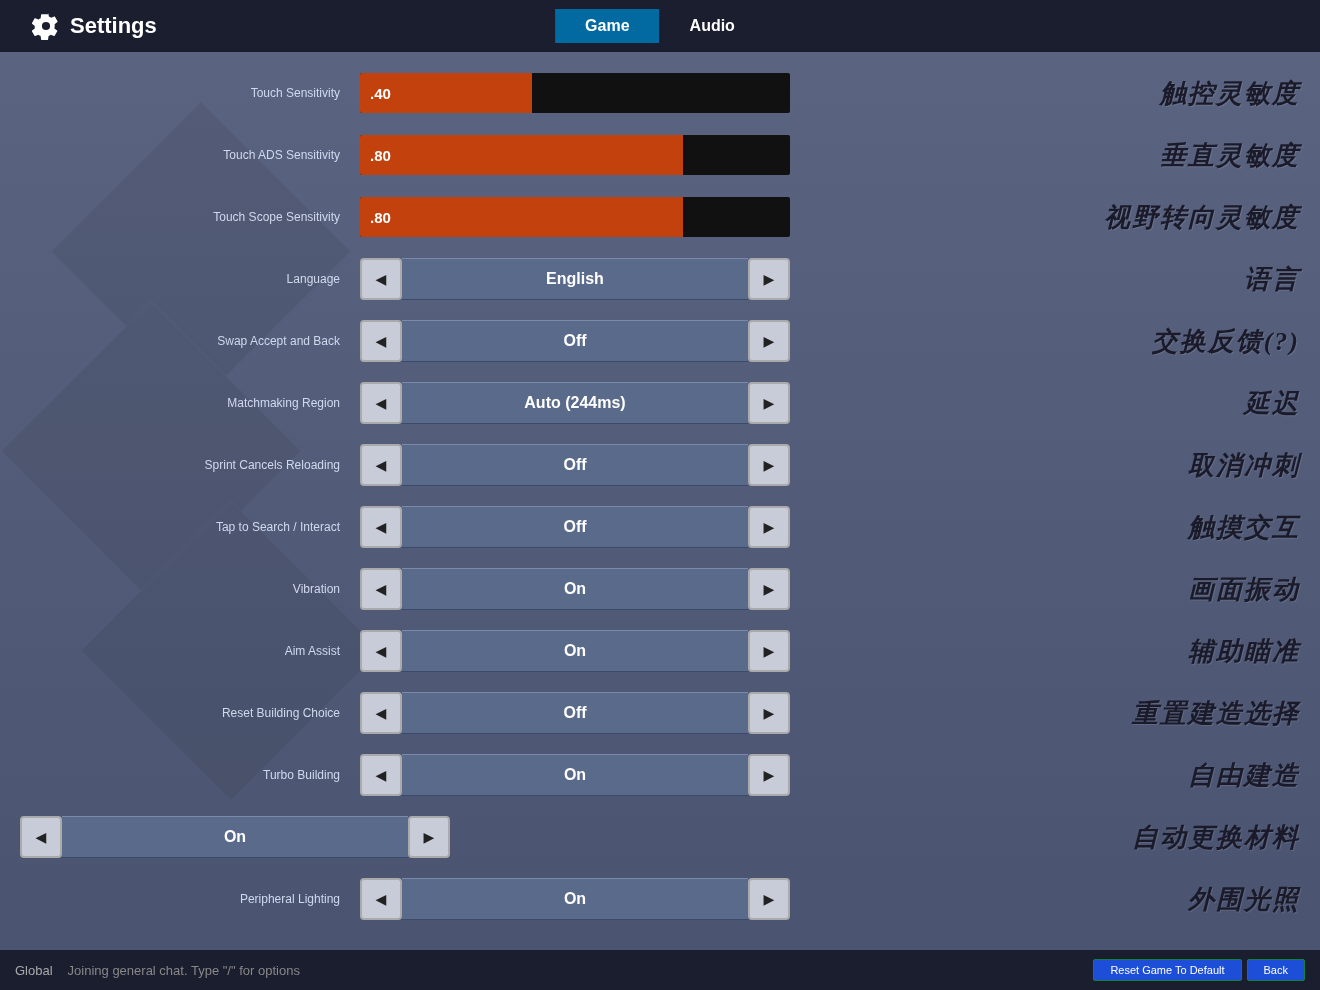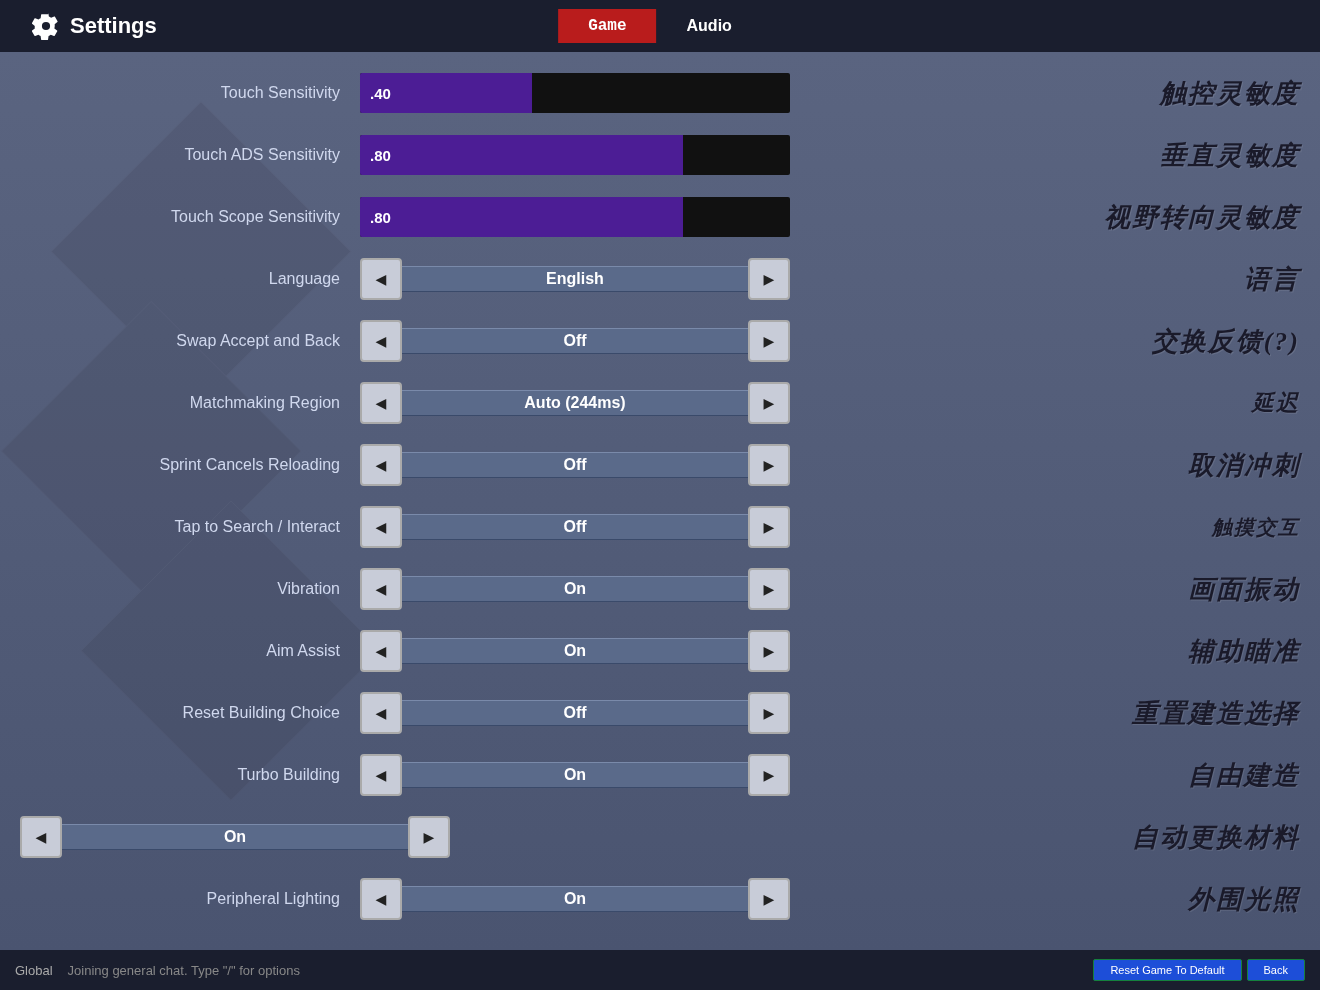--- a/index.html
+++ b/index.html
@@ -44,22 +44,21 @@
     .tab {
       padding: 8px 30px;
       color: white;
       font-size: 16px;
       cursor: pointer;
       background: transparent;
       border: none;
       font-weight: bold;
     }
     .tab.active {
-      background: #b91c1c;
-      font-family: Liberation Mono, monospace;
+      background: #0369a1;
     }
 
     
     .main {
       width: 100%;
       height: 898px;
       overflow: hidden;
       padding: 10px 0;
       background: linear-gradient(180deg, #5a6480 0%, #4a5470 100%);
       position: relative;
@@ -87,37 +86,37 @@
       align-items: center;
       height: 62px;
       padding: 0 20px;
       position: relative;
     }
 
     .setting-label {
       width: 340px;
       text-align: right;
       color: #d0d8ee;
-      font-size: 16px;
+      font-size: 12px;
       padding-right: 20px;
       font-weight: 500;
     }
 
     
     .slider-track {
       width: 430px;
       height: 40px;
       background: #111;
       border-radius: 2px;
       position: relative;
       overflow: hidden;
     }
     .slider-fill {
       height: 100%;
-      background: #4c1d95;
+      background: #c2410c;
       display: flex;
       align-items: center;
       padding-left: 10px;
       color: white;
       font-size: 15px;
       font-weight: bold;
     }
 
     
     .toggle-controls {
@@ -134,21 +133,21 @@
       display: flex;
       align-items: center;
       justify-content: center;
       cursor: pointer;
       font-size: 14px;
       color: #222;
       flex-shrink: 0;
     }
     .toggle-value {
       flex: 1;
-      height: 26px;
+      height: 42px;
       background: #5a6a8a;
       display: flex;
       align-items: center;
       justify-content: center;
       color: white;
       font-size: 16px;
       font-weight: bold;
       border-top: 1px solid #7a8aaa;
       border-bottom: 1px solid #3a4a6a;
     }
@@ -272,39 +271,39 @@
     </div>
     <span class="chinese-annotation" style="font-family: serif; font-style: italic; color: #1a1a2a; font-size: 26px;">交换反馈(?)</span>
   </div>
       <div class="setting-row">
     <div class="setting-label">Matchmaking Region</div>
     <div class="toggle-controls">
       <div class="arrow-btn">◀</div>
       <div class="toggle-value">Auto (244ms)</div>
       <div class="arrow-btn">▶</div>
     </div>
-    <span class="chinese-annotation" style="font-family: serif; font-style: italic; color: #1a1a2a; font-size: 22px;">延迟</span>
+    <span class="chinese-annotation" style="font-family: serif; font-style: italic; color: #1a1a2a; font-size: 26px;">延迟</span>
   </div>
       <div class="setting-row">
     <div class="setting-label">Sprint Cancels Reloading</div>
     <div class="toggle-controls">
       <div class="arrow-btn">◀</div>
       <div class="toggle-value">Off</div>
       <div class="arrow-btn">▶</div>
     </div>
     <span class="chinese-annotation" style="font-family: serif; font-style: italic; color: #1a1a2a; font-size: 26px; margin-left: 17px;">取消冲刺</span>
   </div>
       <div class="setting-row">
     <div class="setting-label">Tap to Search / Interact</div>
     <div class="toggle-controls">
       <div class="arrow-btn">◀</div>
       <div class="toggle-value">Off</div>
       <div class="arrow-btn">▶</div>
     </div>
-    <span class="chinese-annotation" style="font-family: Liberation Sans, sans-serif; font-style: italic; color: #1a1a2a; font-size: 20px; text-align: right;">触摸交互</span>
+    <span class="chinese-annotation" style="font-family: Liberation Sans, sans-serif; font-style: italic; color: #1a1a2a; font-size: 26px; text-align: right;">触摸交互</span>
   </div>
       <div class="setting-row">
     <div class="setting-label">Vibration</div>
     <div class="toggle-controls">
       <div class="arrow-btn">◀</div>
       <div class="toggle-value">On</div>
       <div class="arrow-btn">▶</div>
     </div>
     <span class="chinese-annotation" style="font-family: serif; font-style: italic; color: #1a1a2a; font-size: 26px;">画面振动</span>
   </div>

